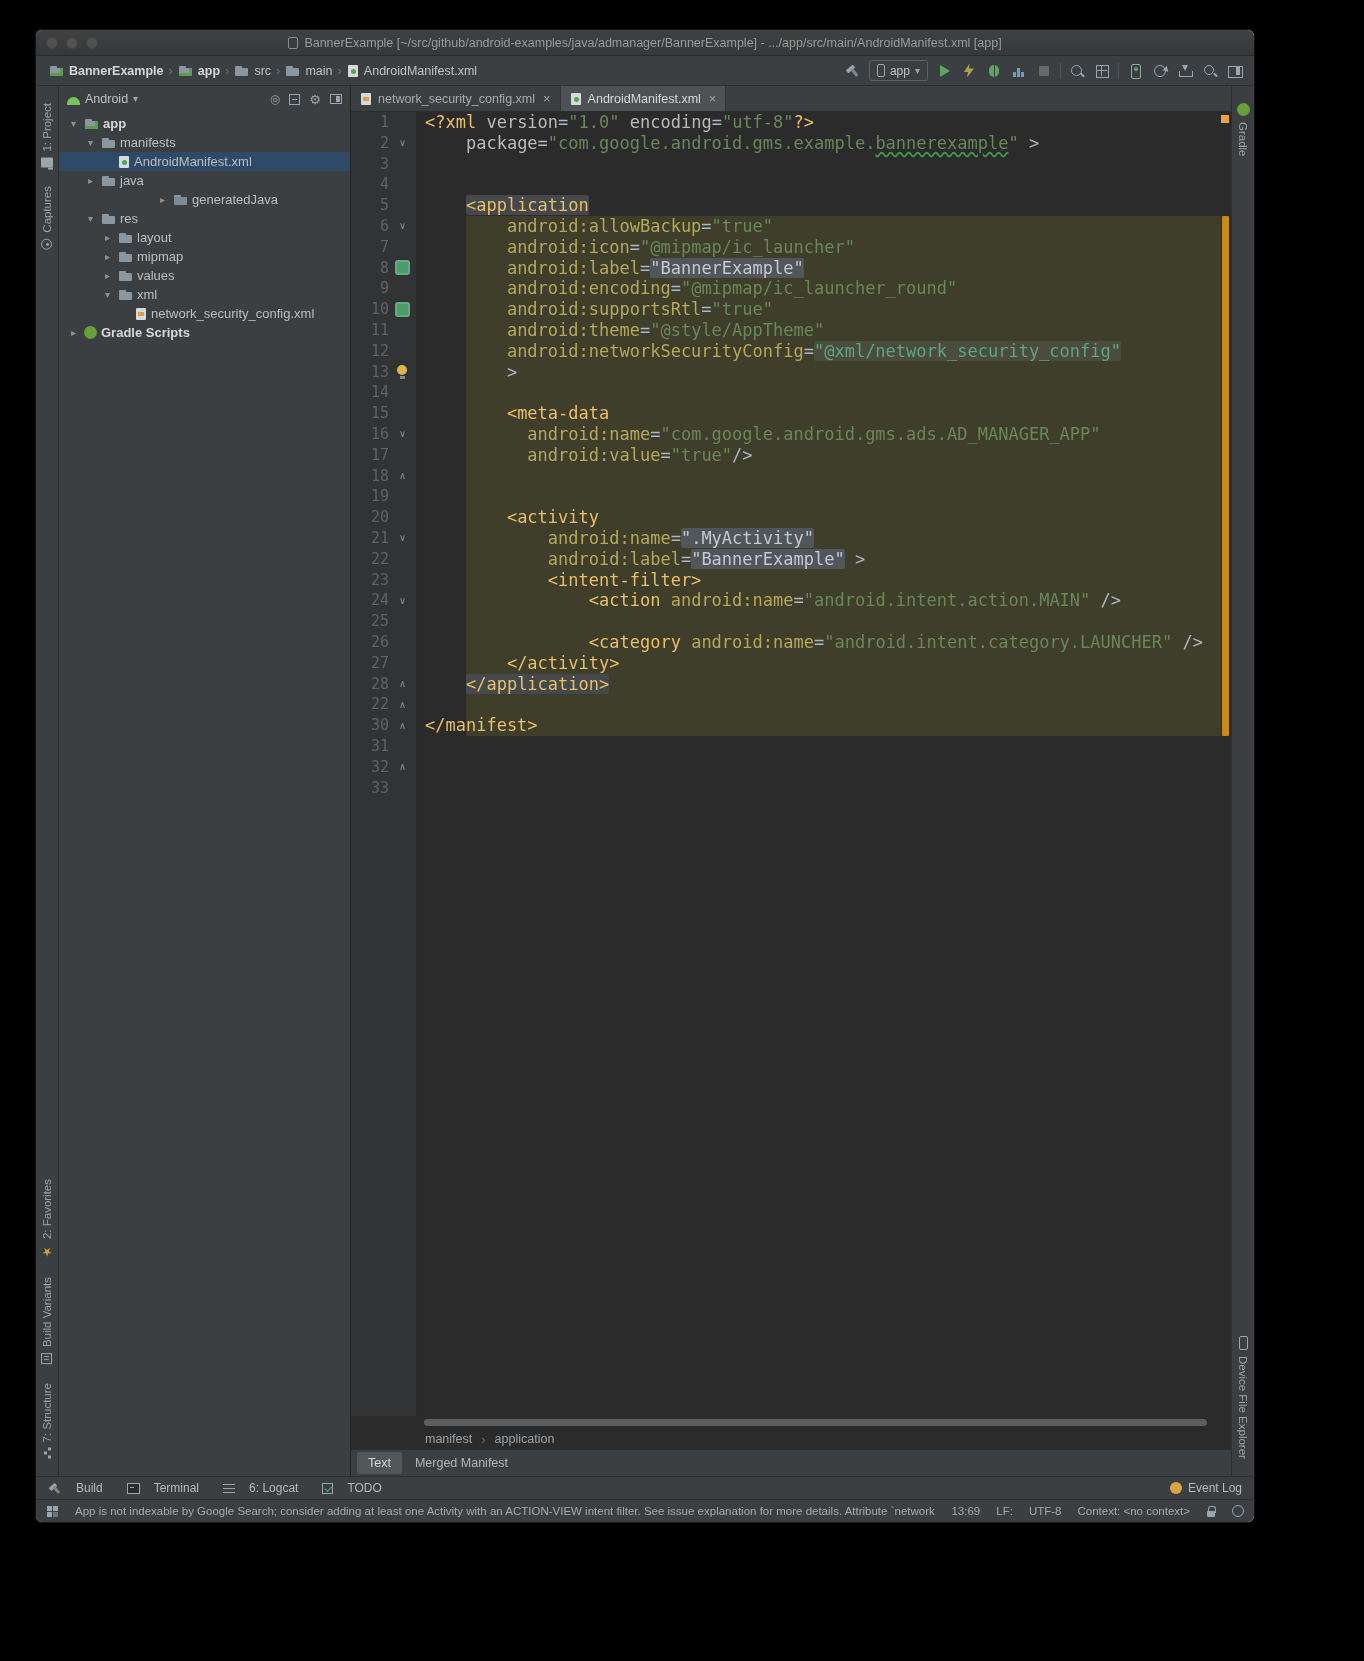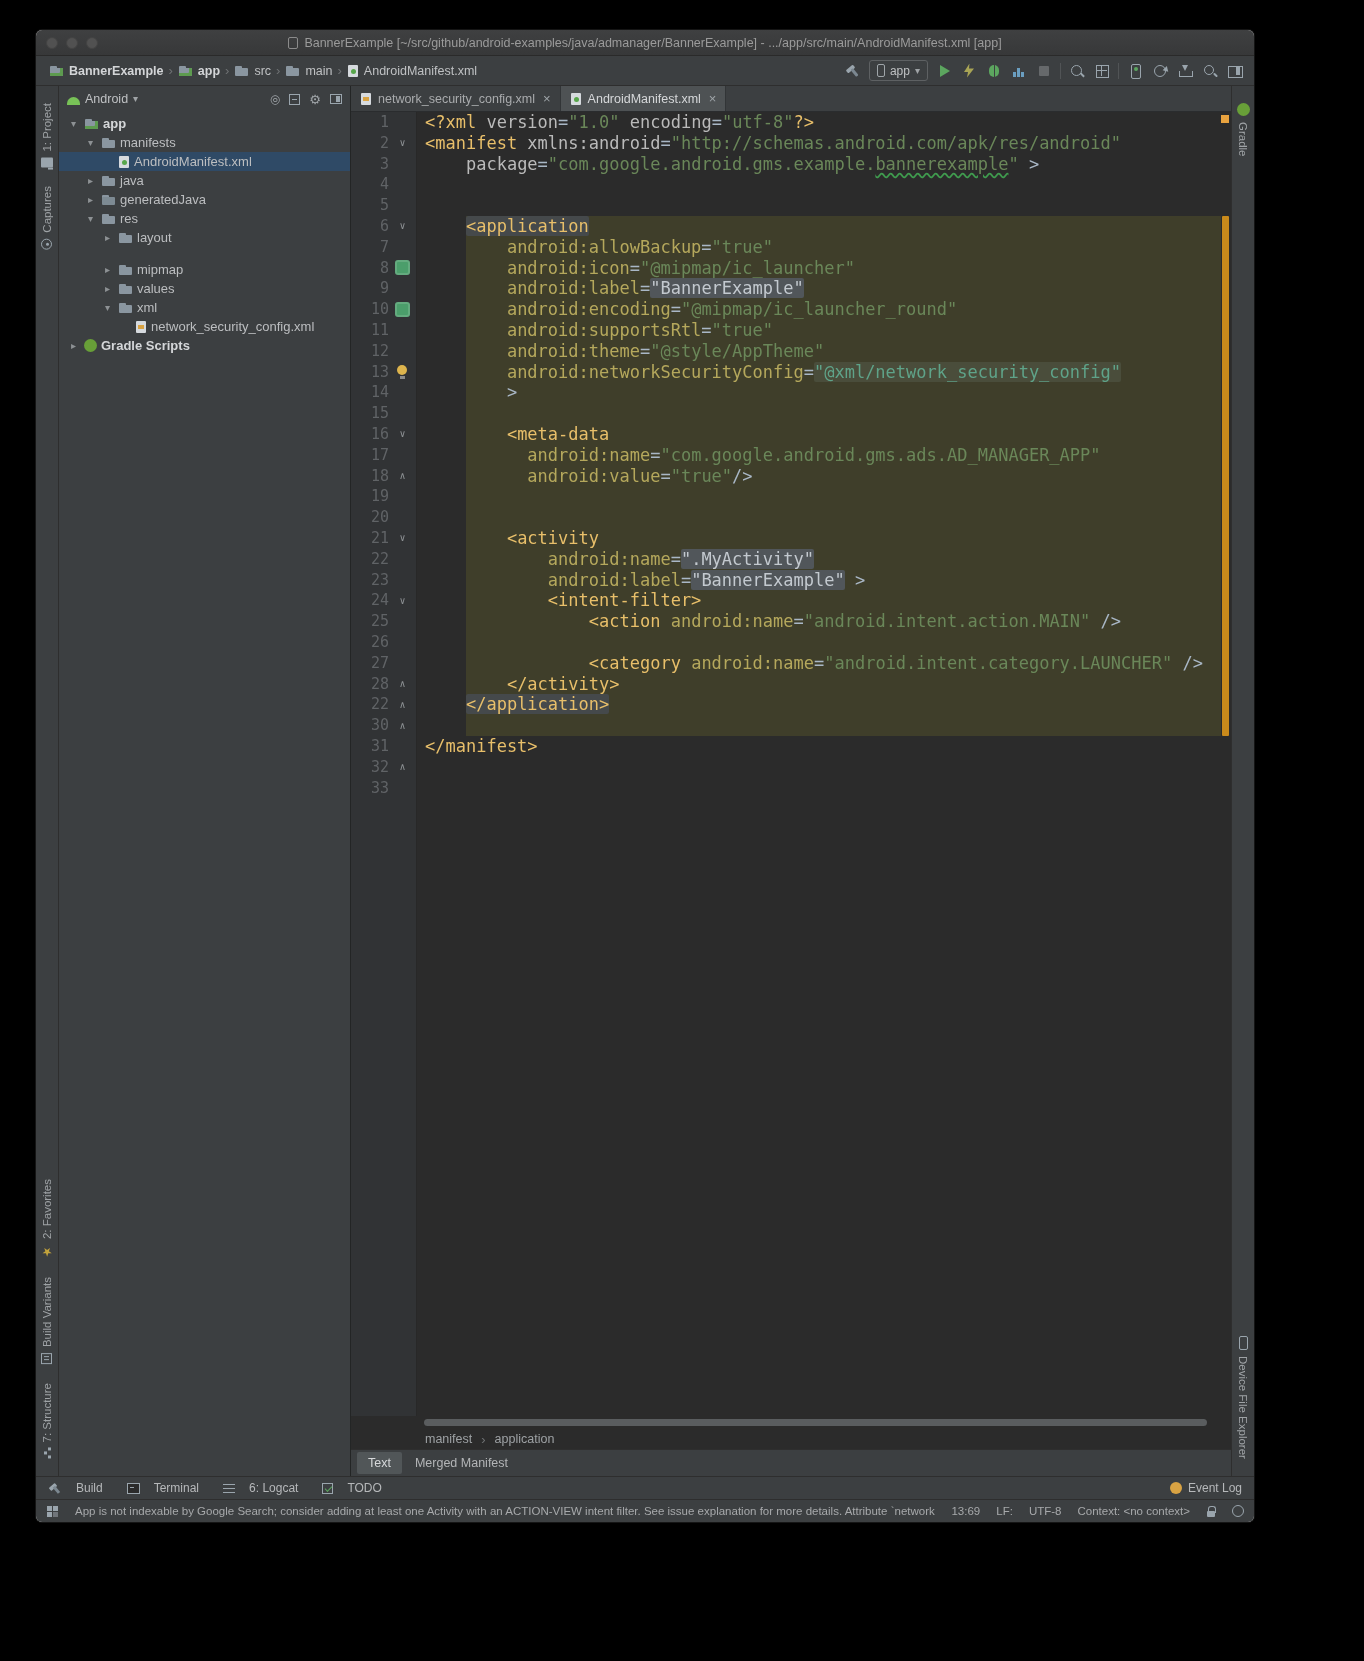--- a/index.html
+++ b/index.html
@@ -297,36 +297,36 @@
             <div class="tree-row selected" style="padding-left: 42px;">
               <span class="tree-arrow"></span>
               <span class="mi i-file manifest"></span>
               <span class="tree-label">AndroidManifest.xml</span>
             </div>
             <div class="tree-row" style="padding-left: 25px;">
               <span class="tree-arrow arr-closed"></span>
               <span class="mi i-folder"></span>
               <span class="tree-label">java</span>
             </div>
-            <div class="tree-row" style="padding-left: 25px;">
+            <div class="tree-row" style="padding-left: 25px; justify-content: center;">
               <span class="tree-arrow arr-closed"></span>
               <span class="mi i-folder i-folder-gen"></span>
               <span class="tree-label">generatedJava</span>
             </div>
             <div class="tree-row" style="padding-left: 25px;">
               <span class="tree-arrow arr-open"></span>
               <span class="mi i-folder"></span>
               <span class="tree-label">res</span>
             </div>
             <div class="tree-row" style="padding-left: 42px;">
               <span class="tree-arrow arr-closed"></span>
               <span class="mi i-folder"></span>
               <span class="tree-label">layout</span>
             </div>
-            <div class="tree-row" style="padding-left: 42px; margin-top: 13px;">
+            <div class="tree-row" style="padding-left: 42px;">
               <span class="tree-arrow arr-closed"></span>
               <span class="mi i-folder"></span>
               <span class="tree-label">mipmap</span>
             </div>
             <div class="tree-row" style="padding-left: 42px;">
               <span class="tree-arrow arr-closed"></span>
               <span class="mi i-folder"></span>
               <span class="tree-label">values</span>
             </div>
             <div class="tree-row" style="padding-left: 42px;">
@@ -519,21 +519,20 @@
                   </span>
                 </div>
                 <div class="gutter-row">
                   <span class="gutter-num">33</span>
                   <span class="gutter-cell"></span>
                 </div>
               </div>
           </div>
           <div id="code-lines" class="code-lines">
               <div class="code-line"><span class="tk-tg">&lt;?xml </span><span class="tk-ap">version</span><span class="tk-pl">=</span><span class="tk-st">"1.0"</span><span class="tk-pl"> </span><span class="tk-ap">encoding</span><span class="tk-pl">=</span><span class="tk-st">"utf-8"</span><span class="tk-tg">?&gt;</span></div>
-              <div class="code-line"><span class="tk-tg">&lt;manifest </span><span class="tk-ap">xmlns:android</span><span class="tk-pl">=</span><span class="tk-st">"http://schemas.android.com/apk/res/android"</span></div>
               <div class="code-line"><span class="tk-pl">    </span><span class="tk-ap">package</span><span class="tk-pl">=</span><span class="tk-st">"com.google.android.gms.example.</span><span class="tk-wv">bannerexample</span><span class="tk-st">"</span><span class="tk-pl"> &gt;</span></div>
               <div class="code-line"></div>
               <div class="code-line"></div>
               <div class="code-line"><span class="tk-pl">    </span><span class="tk-mt">&lt;application</span></div>
               <div class="code-line"><span class="tk-pl">        </span><span class="tk-an">android:allowBackup</span><span class="tk-pl">=</span><span class="tk-st">"true"</span></div>
               <div class="code-line"><span class="tk-pl">        </span><span class="tk-an">android:icon</span><span class="tk-pl">=</span><span class="tk-st">"@mipmap/ic_launcher"</span></div>
               <div class="code-line"><span class="tk-pl">        </span><span class="tk-an">android:label</span><span class="tk-pl">=</span><span class="tk-hl">"BannerExample"</span></div>
               <div class="code-line"><span class="tk-pl">        </span><span class="tk-an">android:encoding</span><span class="tk-pl">=</span><span class="tk-st">"@mipmap/ic_launcher_round"</span></div>
               <div class="code-line"><span class="tk-pl">        </span><span class="tk-an">android:supportsRtl</span><span class="tk-pl">=</span><span class="tk-st">"true"</span></div>
               <div class="code-line"><span class="tk-pl">        </span><span class="tk-an">android:theme</span><span class="tk-pl">=</span><span class="tk-st">"@style/AppTheme"</span></div>

